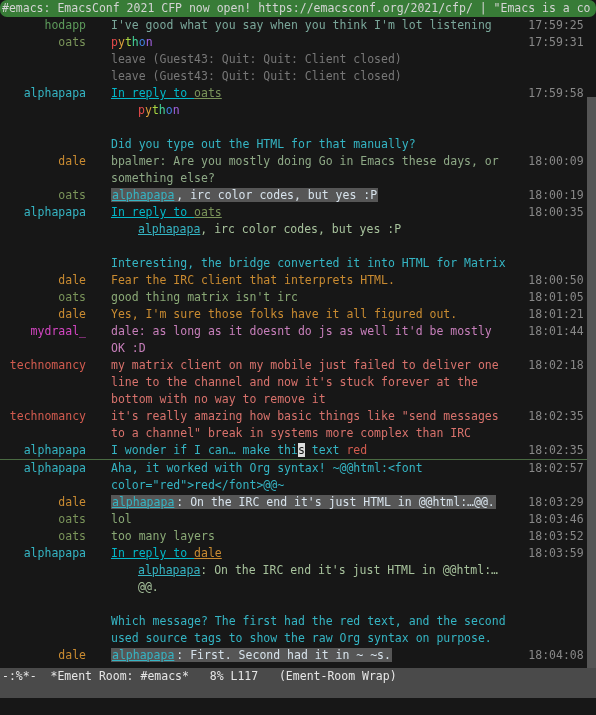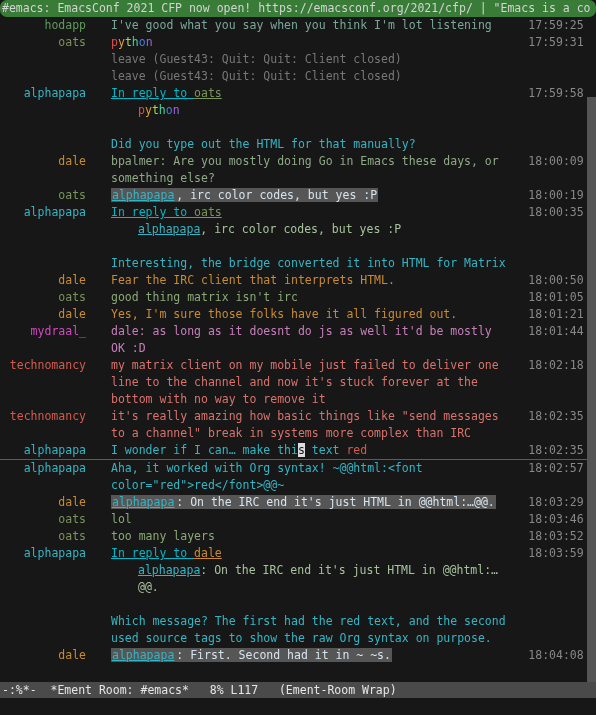--- a/index.html
+++ b/index.html
@@ -88,21 +88,21 @@
       border-bottom: 1px solid #4a6b42;
     }
     .cursor {
       background: #ddd;
       color: #171717;
     }
     .modeline {
       background: #4a4a4a;
       color: #e6e6e6;
       padding: 0 2px;
-      height: 16px;
+      height: 30px;
       line-height: 17px;
       white-space: pre;
       overflow: hidden;
     }
   </style>
 </head>
 <body>
 <div class="window">
 
 <div class="topbar">#emacs: EmacsConf 2021 CFP now open! https://emacsconf.org/2021/cfp/ | "Emacs is a co</div>

